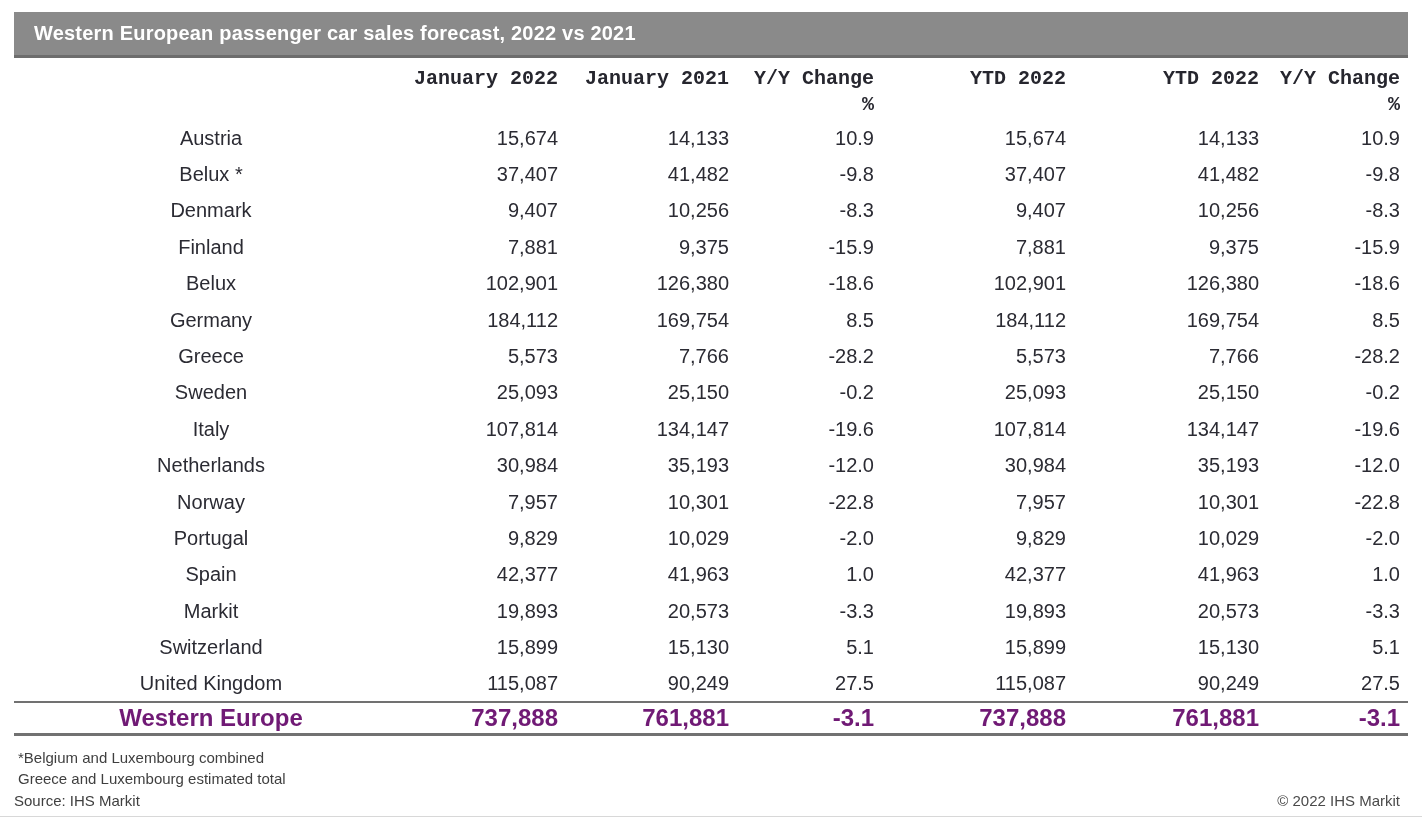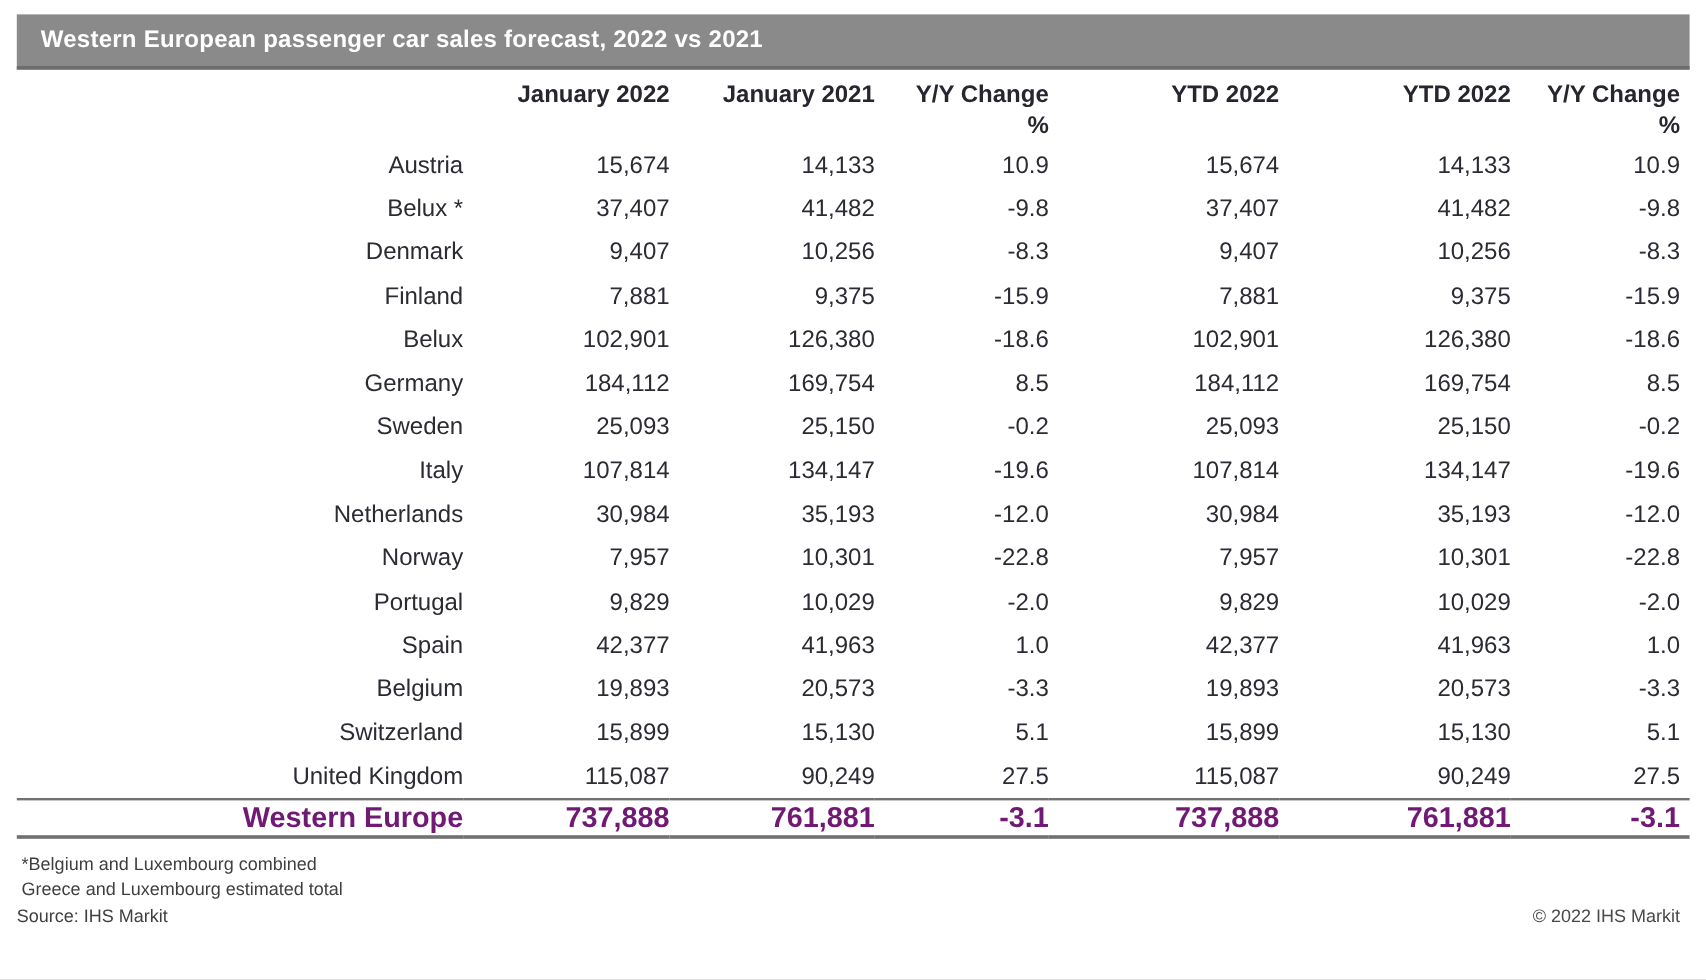--- a/index.html
+++ b/index.html
@@ -34,32 +34,33 @@
     width: 1394px;
     border-collapse: collapse;
     table-layout: fixed;
   }
   thead th {
     padding: 8px 0 2px 0;
     font-size: 20px;
     font-weight: bold;
     vertical-align: top;
     color: #26262e;
+    font-family: Liberation Mono, monospace;
   }
   thead th:last-child { padding-right: 8px; }
   .h-label { line-height: 26px; min-height: 26px; white-space: nowrap; }
   .h-sub   { line-height: 26px; min-height: 26px; }
   tbody td {
     height: 36.4px;
     font-size: 20px;
     white-space: nowrap;
     color: #2b2b33;
   }
   tbody td:last-child { padding-right: 8px; }
-  .c-left  { text-align: right;  padding-left: 22px; }
+  .c-left  { text-align: center;  padding-left: 22px; }
   .c-right { text-align: right; }
   th.c-left { padding-left: 22px; }
   tfoot tr.total td {
     height: 32px;
     font-size: 24px;
     font-weight: bold;
     border-top: 2px solid #717171;
     border-bottom: 3px solid #717171;
     white-space: nowrap;
     color: #701a75;
@@ -182,20 +183,29 @@
         <tr>
           <td class="c-left">Germany</td>
           <td class="c-right">184,112</td>
           <td class="c-right">169,754</td>
           <td class="c-right">8.5</td>
           <td class="c-right">184,112</td>
           <td class="c-right">169,754</td>
           <td class="c-right">8.5</td>
         </tr>
         <tr>
+          <td class="c-left">Greece</td>
+          <td class="c-right">5,573</td>
+          <td class="c-right">7,766</td>
+          <td class="c-right">-28.2</td>
+          <td class="c-right">5,573</td>
+          <td class="c-right">7,766</td>
+          <td class="c-right">-28.2</td>
+        </tr>
+        <tr>
           <td class="c-left">Sweden</td>
           <td class="c-right">25,093</td>
           <td class="c-right">25,150</td>
           <td class="c-right">-0.2</td>
           <td class="c-right">25,093</td>
           <td class="c-right">25,150</td>
           <td class="c-right">-0.2</td>
         </tr>
         <tr>
           <td class="c-left">Italy</td>
@@ -236,21 +246,21 @@
         <tr>
           <td class="c-left">Spain</td>
           <td class="c-right">42,377</td>
           <td class="c-right">41,963</td>
           <td class="c-right">1.0</td>
           <td class="c-right">42,377</td>
           <td class="c-right">41,963</td>
           <td class="c-right">1.0</td>
         </tr>
         <tr>
-          <td class="c-left">Belgium</td>
+          <td class="c-left">Markit</td>
           <td class="c-right">19,893</td>
           <td class="c-right">20,573</td>
           <td class="c-right">-3.3</td>
           <td class="c-right">19,893</td>
           <td class="c-right">20,573</td>
           <td class="c-right">-3.3</td>
         </tr>
         <tr>
           <td class="c-left">Switzerland</td>
           <td class="c-right">15,899</td>

